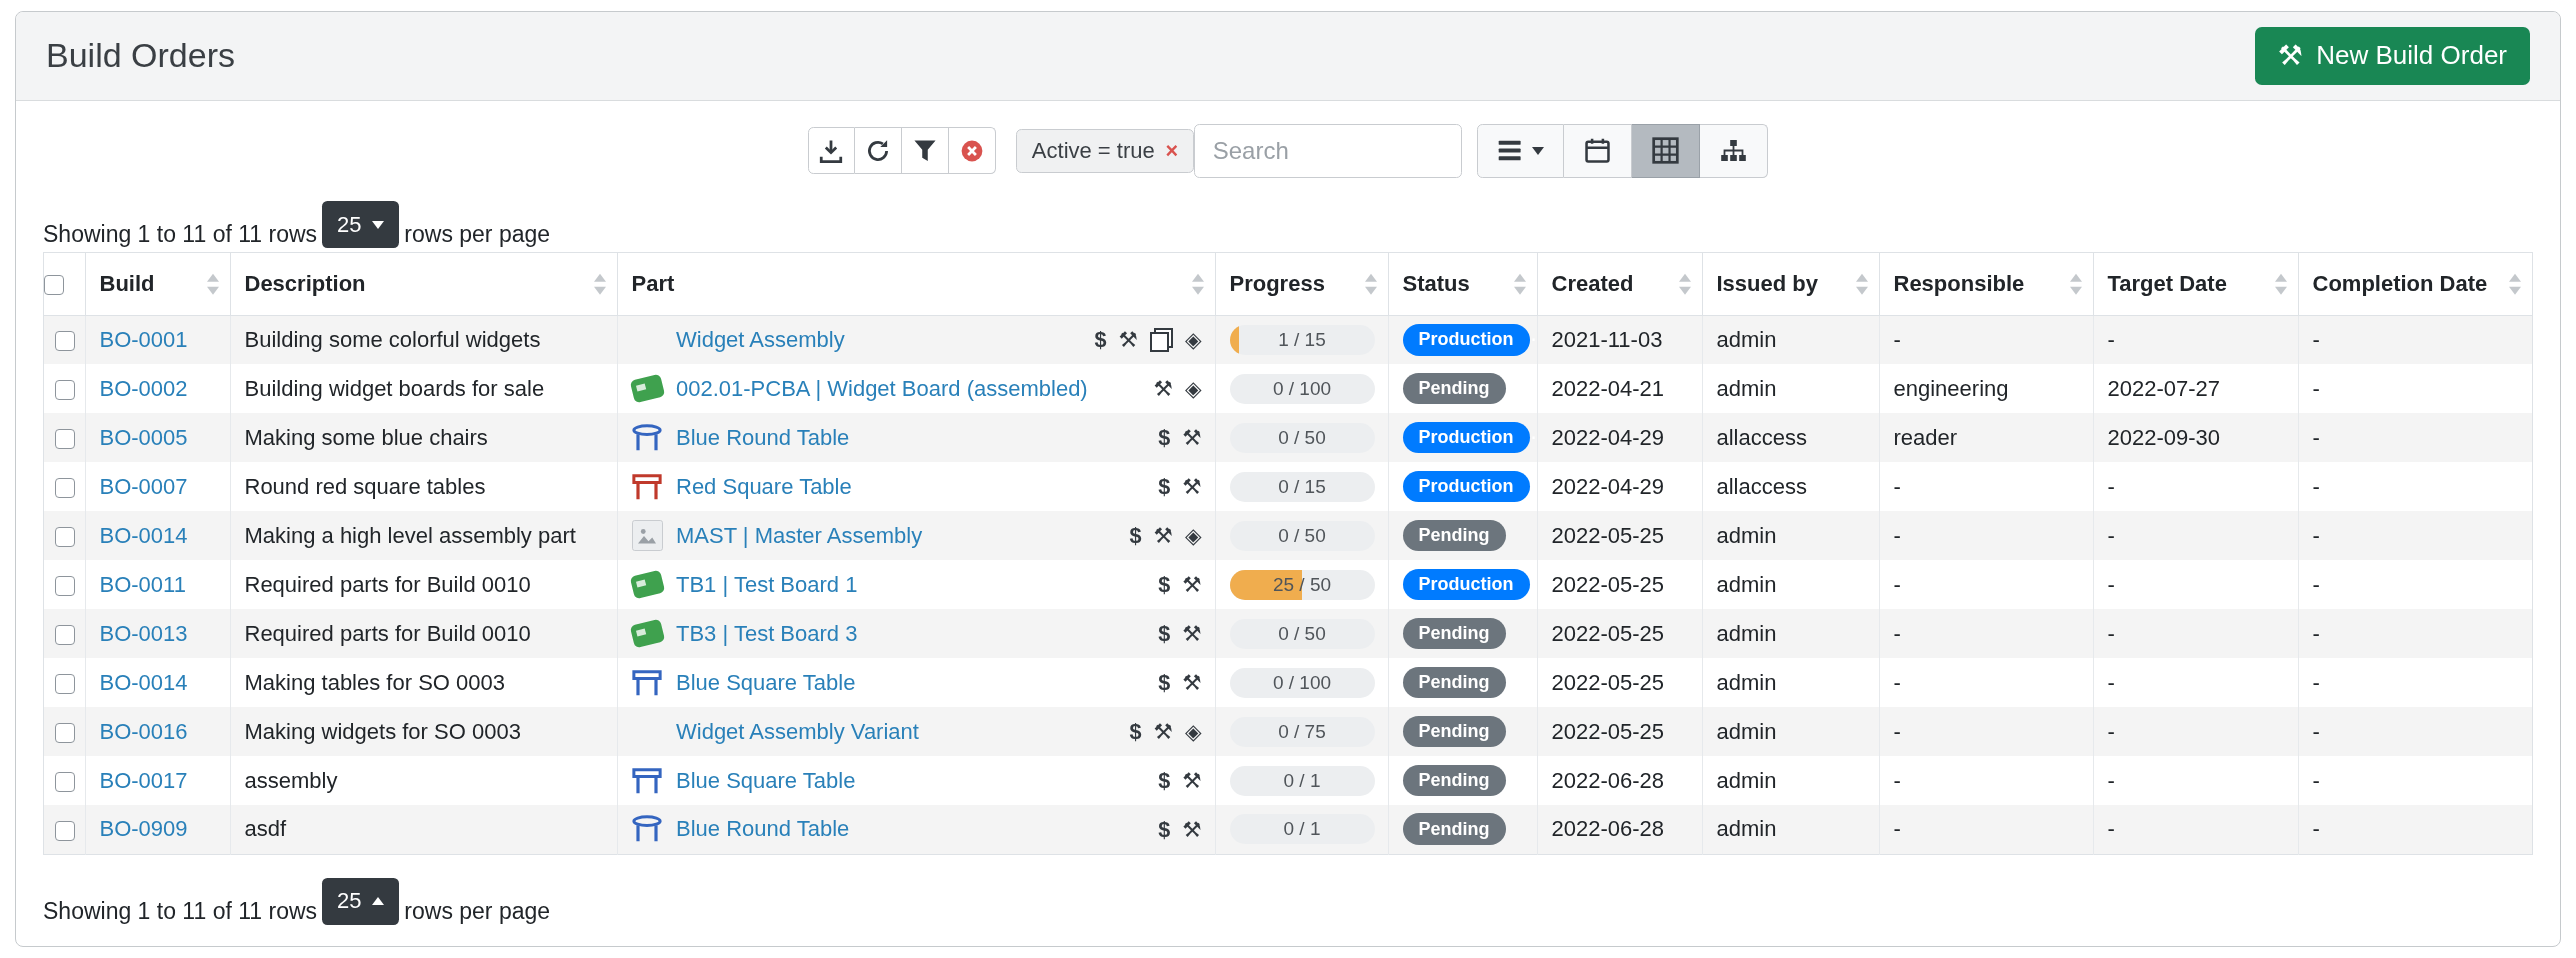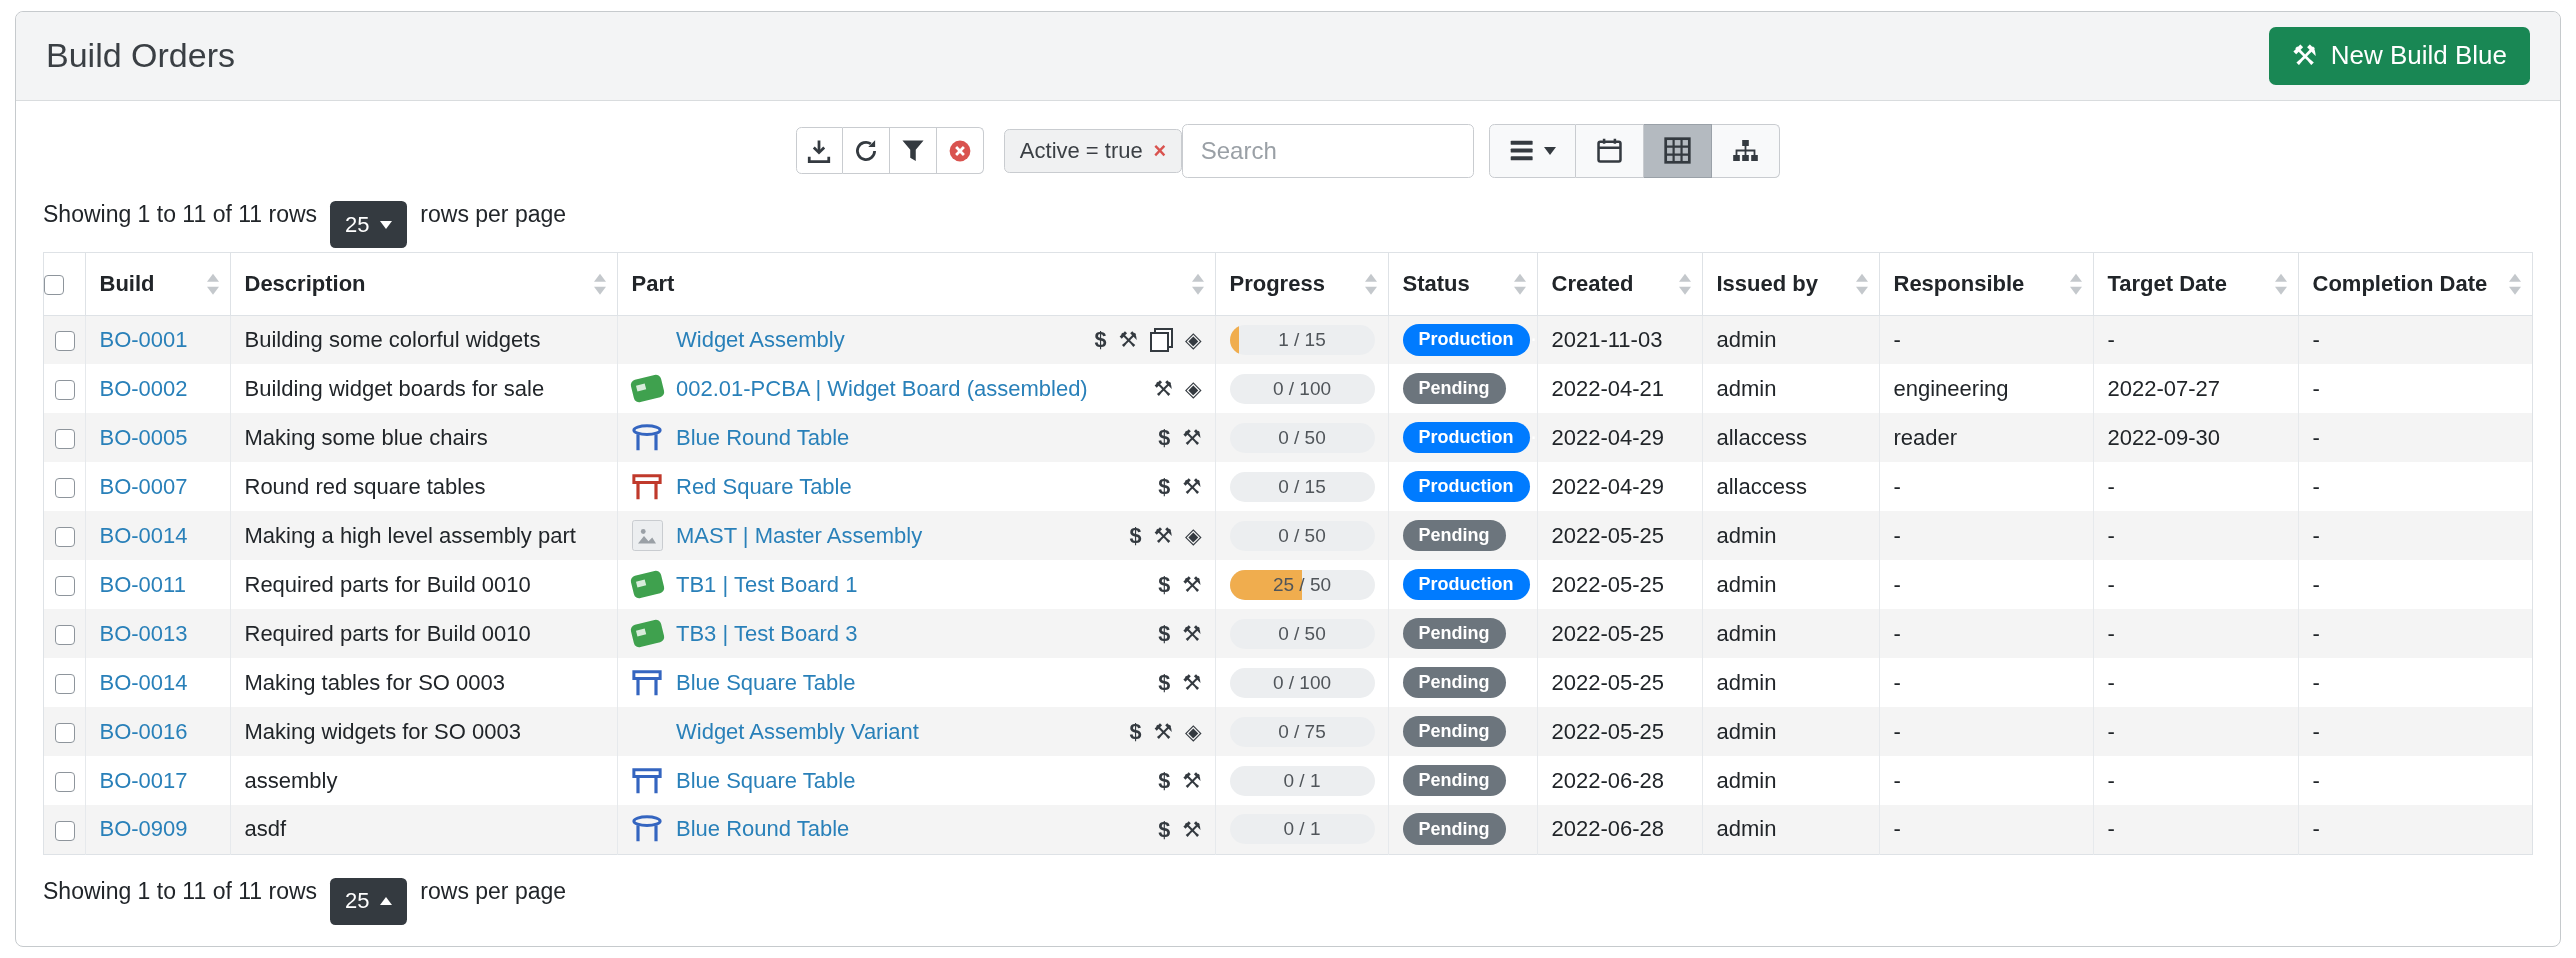--- a/index.html
+++ b/index.html
@@ -42,30 +42,30 @@
   .icon-btn .svg svg { width:26px; height:26px; display:block; }
 
   .filter-chip {
     display:flex; align-items:center; gap:10.8px; margin-left:20px;
     background:#f0f1f2; border:1.4px solid #c9ccd0; border-radius:5.4px;
     padding:8px 15px; font-size:22px; color:#3a3f44; cursor:pointer;
   }
   .chip-x { color:#d9534f; font-weight:bold; font-size:21.6px; line-height:1; }
 
   .search {
-    width:292px; height:54px; border:1.4px solid #c9ccd0; border-radius:5.4px;
+    width:268px; height:54px; border:1.4px solid #c9ccd0; border-radius:5.4px;
     font-size:24px; padding:0 17.6px; margin-right:15px; font-family:inherit; color:#4c1d95;
   }
   .search::placeholder { color:#9aa0a6; }
   .view-group .icon-btn { width:68px; height:54px; background:#f8f9fa; gap:8px; }
   .view-group .icon-btn.wide { width:87px; }
   .view-group .icon-btn.active { background:#b4bac0; border-color:#9aa1a8; }
   .view-group .svg svg { width:27px; height:27px; }
 
-  .page-info { display:flex; align-items:flex-start; gap:13px; font-size:23px; color:#212529; margin-top:23px; }
+  .page-info { display:flex; align-items:flex-end; gap:5px; font-size:23px; color:#212529; margin-top:23px; }
   .page-size {
     display:flex; align-items:center; gap:10.8px;
     background:#343a40; color:#fff; border:none; border-radius:5.4px;
     padding:10.8px 15px; font-size:22px; font-family:inherit; cursor:pointer;
   }
   .caret { display:inline-block; width:0; height:0; }
   .caret.down { border-left:6.8px solid transparent; border-right:6.8px solid transparent; border-top:8px solid #fff; }
   .caret.up { border-left:6.8px solid transparent; border-right:6.8px solid transparent; border-bottom:8px solid #fff; }
   .caret.dark { border-top-color:#343a40; }
 
@@ -133,21 +133,21 @@
 </head>
 <body>
 
 <div class="page">
   <div class="panel">
 
     <div class="panel-header">
       <div class="title">Build Orders</div>
       <button class="btn-new">
         <span class="btn-new-icon">⚒</span>
-        <span>New Build Blue</span>
+        <span>New Build Order</span>
       </button>
     </div>
 
     <div class="panel-body">
 
       <div class="toolbar">
         <div class="toolbar-left">
           <div class="btn-group" id="leftGroup">
               <button class="icon-btn">
                 <span class="svg">

